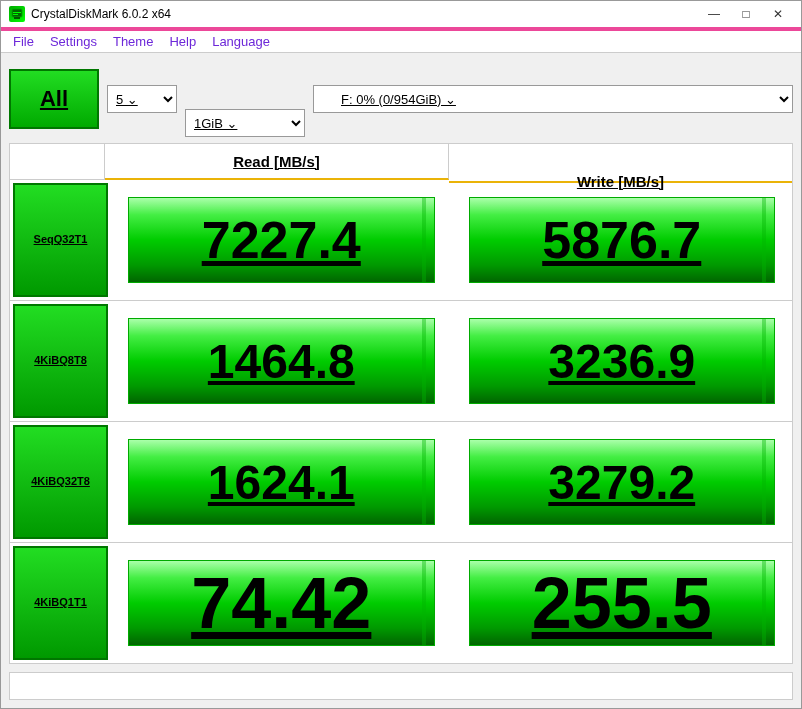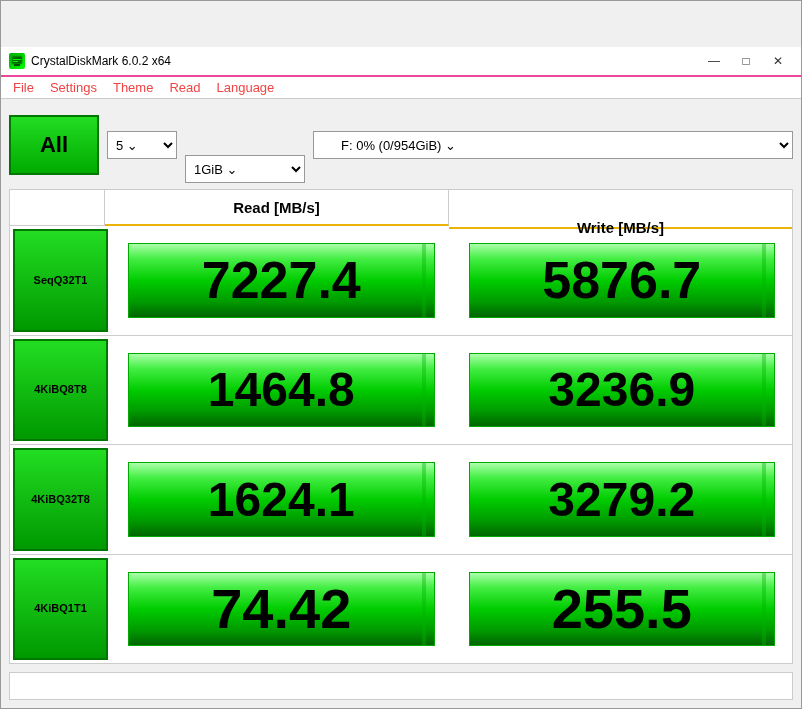--- a/index.html
+++ b/index.html
@@ -22,23 +22,22 @@
       display: flex;
       flex-direction: column;
     }
 
     .title-bar {
       background: white;
       height: 30px;
       display: flex;
       align-items: center;
       padding: 0 8px;
-      border-bottom: 2px solid #ec4899;
+      border-bottom: 4px solid #ec4899;
       user-select: none;
-      margin-top: 46px;
     }
 
     .title-bar-icon {
       width: 16px;
       height: 16px;
       margin-right: 6px;
       background: linear-gradient(135deg, #00aa00, #00ff00);
       border-radius: 2px;
       display: flex;
       align-items: center;
@@ -76,29 +75,30 @@
       display: flex;
       align-items: center;
       padding: 0 4px;
       border-bottom: 1px solid #ccc;
     }
 
     .menu-item {
       padding: 10px 8px;
       font-size: 13px;
       cursor: pointer;
-      color: #ef4444;
+      color: #6d28d9;
     }
 
     .content {
       flex: 1;
       padding: 8px;
       display: flex;
       flex-direction: column;
       gap: 6px;
+      text-decoration: underline;
     }
 
     .top-controls {
       display: flex;
       align-items: center;
       gap: 8px;
     }
 
     .all-button {
       background: linear-gradient(to bottom, #22dd22, #00aa00);
@@ -196,21 +196,21 @@
       font-weight: 900;
       color: #000;
       font-family: Arial Black, Arial, sans-serif;
     }
 
     .data-cell.large-text {
       font-size: 52px;
     }
 
     .data-cell.small-text {
-      font-size: 56px;
+      font-size: 72px;
     }
 
     .status-bar {
       height: 28px;
       background: white;
       border: 1px solid #ccc;
       margin-top: 2px;
     }
 
     
@@ -271,21 +271,21 @@
       <button class="title-btn">—</button>
       <button class="title-btn">□</button>
       <button class="title-btn close">✕</button>
     </div>
   </div>
 
   <div class="menu-bar">
     <span class="menu-item">File</span>
     <span class="menu-item">Settings</span>
     <span class="menu-item">Theme</span>
-    <span class="menu-item">Read</span>
+    <span class="menu-item">Help</span>
     <span class="menu-item">Language</span>
   </div>
 
   <div class="content">
 
     <div class="top-controls">
       <button class="all-button">All</button>
       <select class="dropdown dropdown-count"><option>5 ⌄</option></select>
       <select class="dropdown dropdown-size"><option>1GiB ⌄</option></select>
       <select class="dropdown dropdown-drive"><option>F: 0% (0/954GiB) ⌄</option></select>

